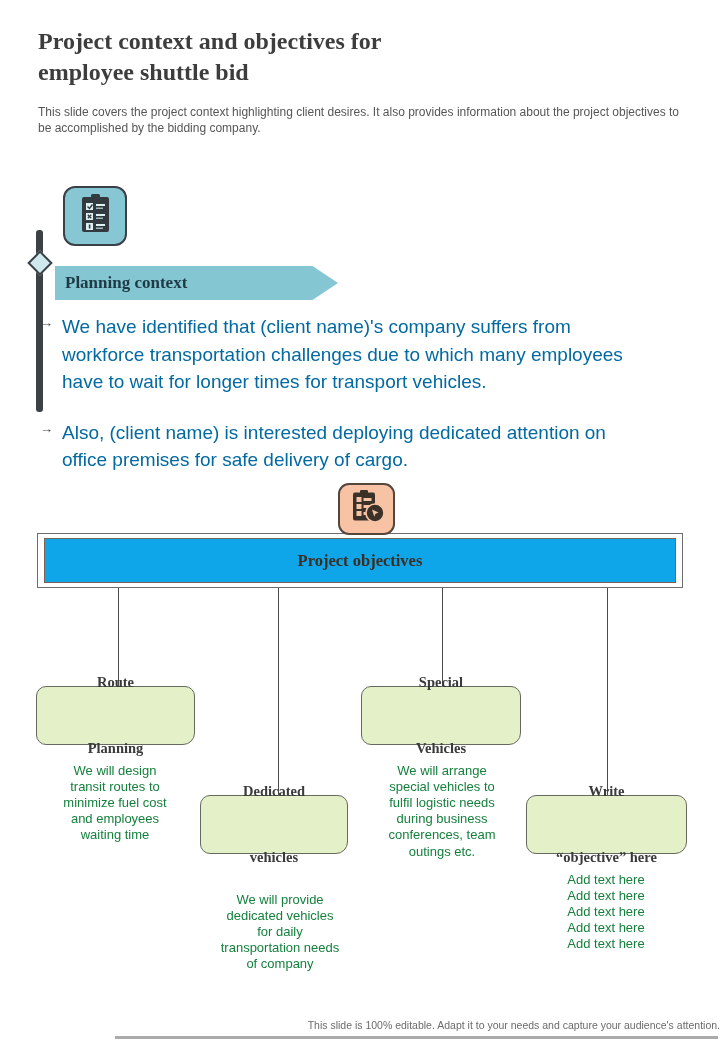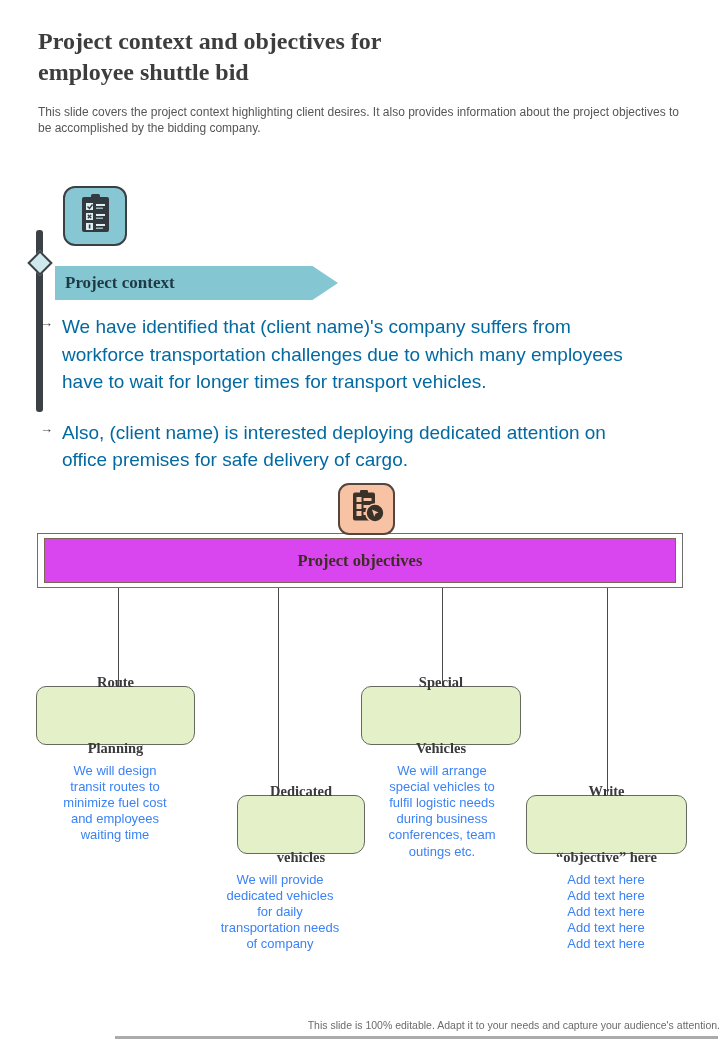--- a/index.html
+++ b/index.html
@@ -51,49 +51,49 @@
     position:absolute; left:338px; top:483px; width:57px; height:52px;
     background:#f8c3a5; border:2px solid #54463c; border-radius:11px;
     display:flex; align-items:center; justify-content:center; z-index:2;
   }
   .objectives-frame {
     position:absolute; left:37px; top:533px; width:646px; height:55px;
     border:1px solid #6e6e6e; background:#ffffff;
   }
   .objectives-banner {
     position:absolute; left:6px; top:4px; right:6px; bottom:4px;
-    background:#d946ef; border:1px solid #7d6455;
+    background:#0ea5e9; border:1px solid #7d6455;
     display:flex; align-items:center; justify-content:center;
   }
   .objectives-banner .banner-label {
     font-family:"Liberation Serif", serif; font-weight:bold;
     font-size:16.5px; color:#3c2d23;
   }
   .connector { position:absolute; width:1px; background:#4a4a4a; }
   .conn-1 { left:118px; top:588px; height:98px; }
   .conn-2 { left:278px; top:588px; height:207px; }
   .conn-3 { left:442px; top:588px; height:98px; }
   .conn-4 { left:607px; top:588px; height:207px; }
   .node {
     position:absolute; height:59px; background:#e4f0c8;
     border:1px solid #66695f; border-radius:10px 10px 12px 10px;
     display:flex; flex-direction:column; align-items:center; justify-content:center;
     font-family:"Liberation Serif", serif; font-weight:bold;
     font-size:14.5px; line-height:1.45; color:#3a3a3a; text-align:center;gap:45px;
   }
   .node-1 { left:36px;  top:686px; width:159px; }
-  .node-2 { left:200px; top:795px; width:128px;margin-left:37px; }
+  .node-2 { left:200px; top:795px; width:148px; }
   .node-3 { left:361px; top:686px; width:160px; }
   .node-4 { left:526px; top:795px; width:161px; }
   .desc {
     position:absolute; text-align:center; font-size:13px;
-    line-height:1.24; color:#3b82f6;
+    line-height:1.24; color:#15803d;
   }
   .desc-1 { left:55px;  top:763px; width:120px; }
-  .desc-2 { left:219px; top:872px; width:122px; }
+  .desc-2 { left:219px; top:892px; width:122px; }
   .desc-3 { left:381px; top:763px; width:122px; }
   .desc-4 { left:546px; top:872px; width:120px; }
   
   .footer-note {
     position:absolute; left:0; right:0; top:1019px; text-align:right;
     font-size:10.5px; color:#6b6b6b;
   }
   .bottom-strip {
     position:absolute; left:115px; top:1036px; width:603px; height:3px;
     background:#ababab;
@@ -129,21 +129,21 @@
         <rect x="11.8" y="31.5" width="1.6" height="4" fill="#333a3f"></rect>
         <rect x="19" y="31" width="9" height="2" fill="#dff0f3"></rect>
         <rect x="19" y="34.5" width="7" height="1.5" fill="#9fb6bc"></rect>
       </svg>
     </span>
   </div>
 
   <div class="diamond"></div>
 
   <div class="context-banner">
-    <span class="banner-label">Project context</span>
+    <span class="banner-label">Planning context</span>
   </div>
 
   <div class="bullets">
     <div class="bullet">
       <span class="marker">→</span>
       <span class="bullet-text">We have identified that (client name)'s company suffers from workforce transportation challenges due to which many employees have to wait for longer times for transport vehicles.</span>
     </div>
     <div class="bullet">
       <span class="marker">→</span>
       <span class="bullet-text">Also, (client name) is interested deploying  dedicated  attention on office premises for safe delivery  of cargo.</span>

